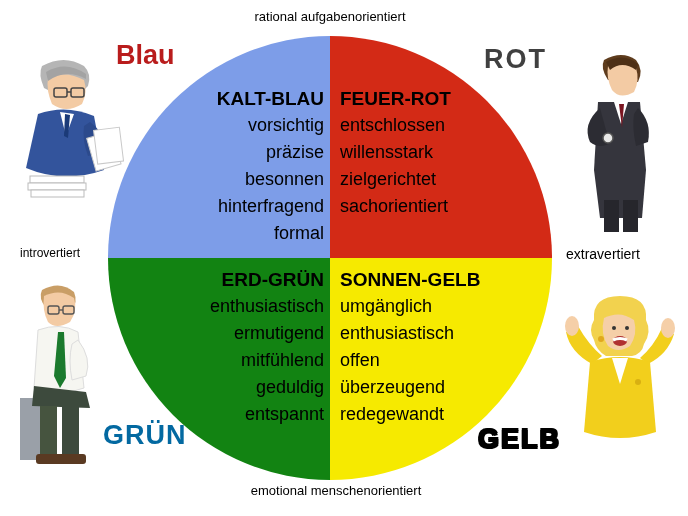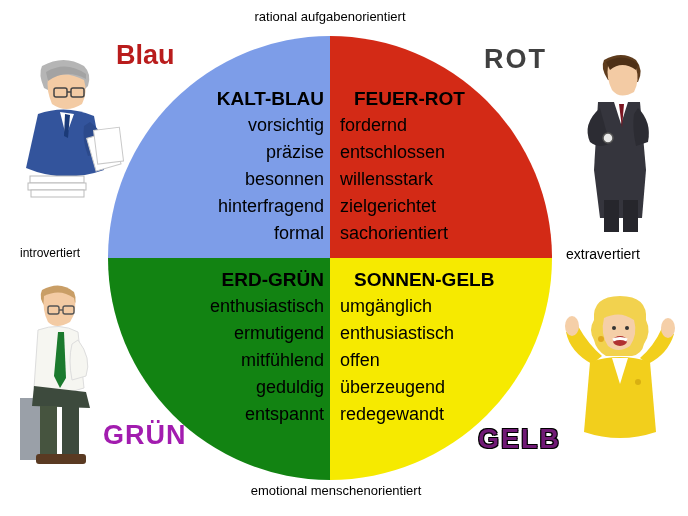--- a/index.html
+++ b/index.html
@@ -15,21 +15,21 @@
   .axis-right  { left:566px; top:246px; font-size:14px; }
 
   .corner-label { position:absolute; font-weight:bold; font-size:27px; white-space:nowrap; }
   .corner-blau  { left:116px; top:40px; }
   .corner-rot   { left:484px; top:44px; letter-spacing:2px; }
   .corner-gruen { left:103px; top:420px; letter-spacing:1px; }
   .corner-gelb  { left:478px; top:424px; letter-spacing:2px;
                   text-shadow:-1px -1px 0 #000, 1px -1px 0 #000, -1px 1px 0 #000, 1px 1px 0 #000; }
 
   .q-text  { position:absolute; font-size:18px; line-height:27px; color:#000; white-space:nowrap; }
-  .q-title { font-size:19px; font-weight:bold; line-height:27px;margin-left:14px; }
+  .q-title { font-size:19px; font-weight:bold; line-height:27px; }
   .q-right { text-align:right; }
   .q-blau  { top:85px;  right:364px; }
   .q-rot   { top:85px;  left:340px; }
   .q-gruen { top:266px; right:364px; }
   .q-gelb  { top:266px; left:340px; }
 
   .ill { position:absolute; }
   .ill-blau  { left:4px;   top:52px; }
   .ill-rot   { left:566px; top:50px; }
   .ill-gruen { left:2px;   top:280px; }
@@ -47,35 +47,34 @@
     <path d="M330,258 L552,258 A222,222 0 0 1 330,480 Z" style="fill: rgb(246, 234, 0);"></path>
   </svg>
 
   <div class="axis-label axis-top">rational aufgabenorientiert</div>
   <div class="axis-label axis-bottom">emotional menschenorientiert</div>
   <div class="axis-label axis-left">introvertiert</div>
   <div class="axis-label axis-right">extravertiert</div>
 
   <div class="corner-label corner-blau" style="color: #b91c1c;">Blau</div>
   <div class="corner-label corner-rot" style="color: #404040;">ROT</div>
-  <div class="corner-label corner-gruen" style="color: #a21caf;">GRÜN</div>
-  <div class="corner-label corner-gelb" style="color: #701a75;">GELB</div>
+  <div class="corner-label corner-gruen" style="color: #0369a1;">GRÜN</div>
+  <div class="corner-label corner-gelb" style="color: #000000;">GELB</div>
 
   <div class="q-text q-right q-blau">
     <div class="q-title">KALT-BLAU</div>
     <div>vorsichtig</div>
     <div>präzise</div>
     <div>besonnen</div>
     <div>hinterfragend</div>
     <div>formal</div>
   </div>
 
   <div class="q-text q-rot">
     <div class="q-title">FEUER-ROT</div>
-    <div>fordernd</div>
     <div>entschlossen</div>
     <div>willensstark</div>
     <div>zielgerichtet</div>
     <div>sachorientiert</div>
   </div>
 
   <div class="q-text q-right q-gruen">
     <div class="q-title">ERD-GRÜN</div>
     <div>enthusiastisch</div>
     <div>ermutigend</div>

